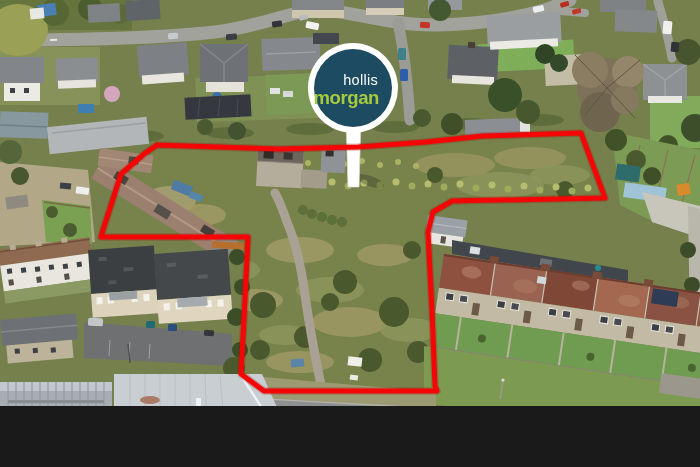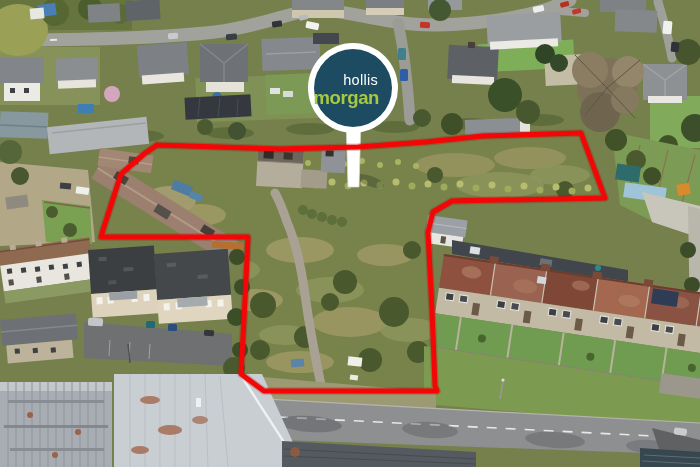--- a/index.html
+++ b/index.html
@@ -1,16 +1,16 @@
 <!DOCTYPE html>
 <html><head>
 <meta charset="utf-8">
 <style>
   html,body{margin:0;padding:0;background:#1a1a1a;}
-  .scene{position:relative;width:700px;height:467px;overflow:hidden;background:#b91c1c;
+  .scene{position:relative;width:700px;height:406px;overflow:hidden;background:#b91c1c;
          font-family:"Liberation Sans",sans-serif;}
   svg{display:block}
   text{font-family:"Liberation Sans",sans-serif;}
   .hollis{font-size:14.5px;letter-spacing:.3px;}
   .morgan{font-size:18.5px;font-weight:bold;letter-spacing:-0.4px;}
 </style>
 </head>
 <body>
 
 <div class="scene">

